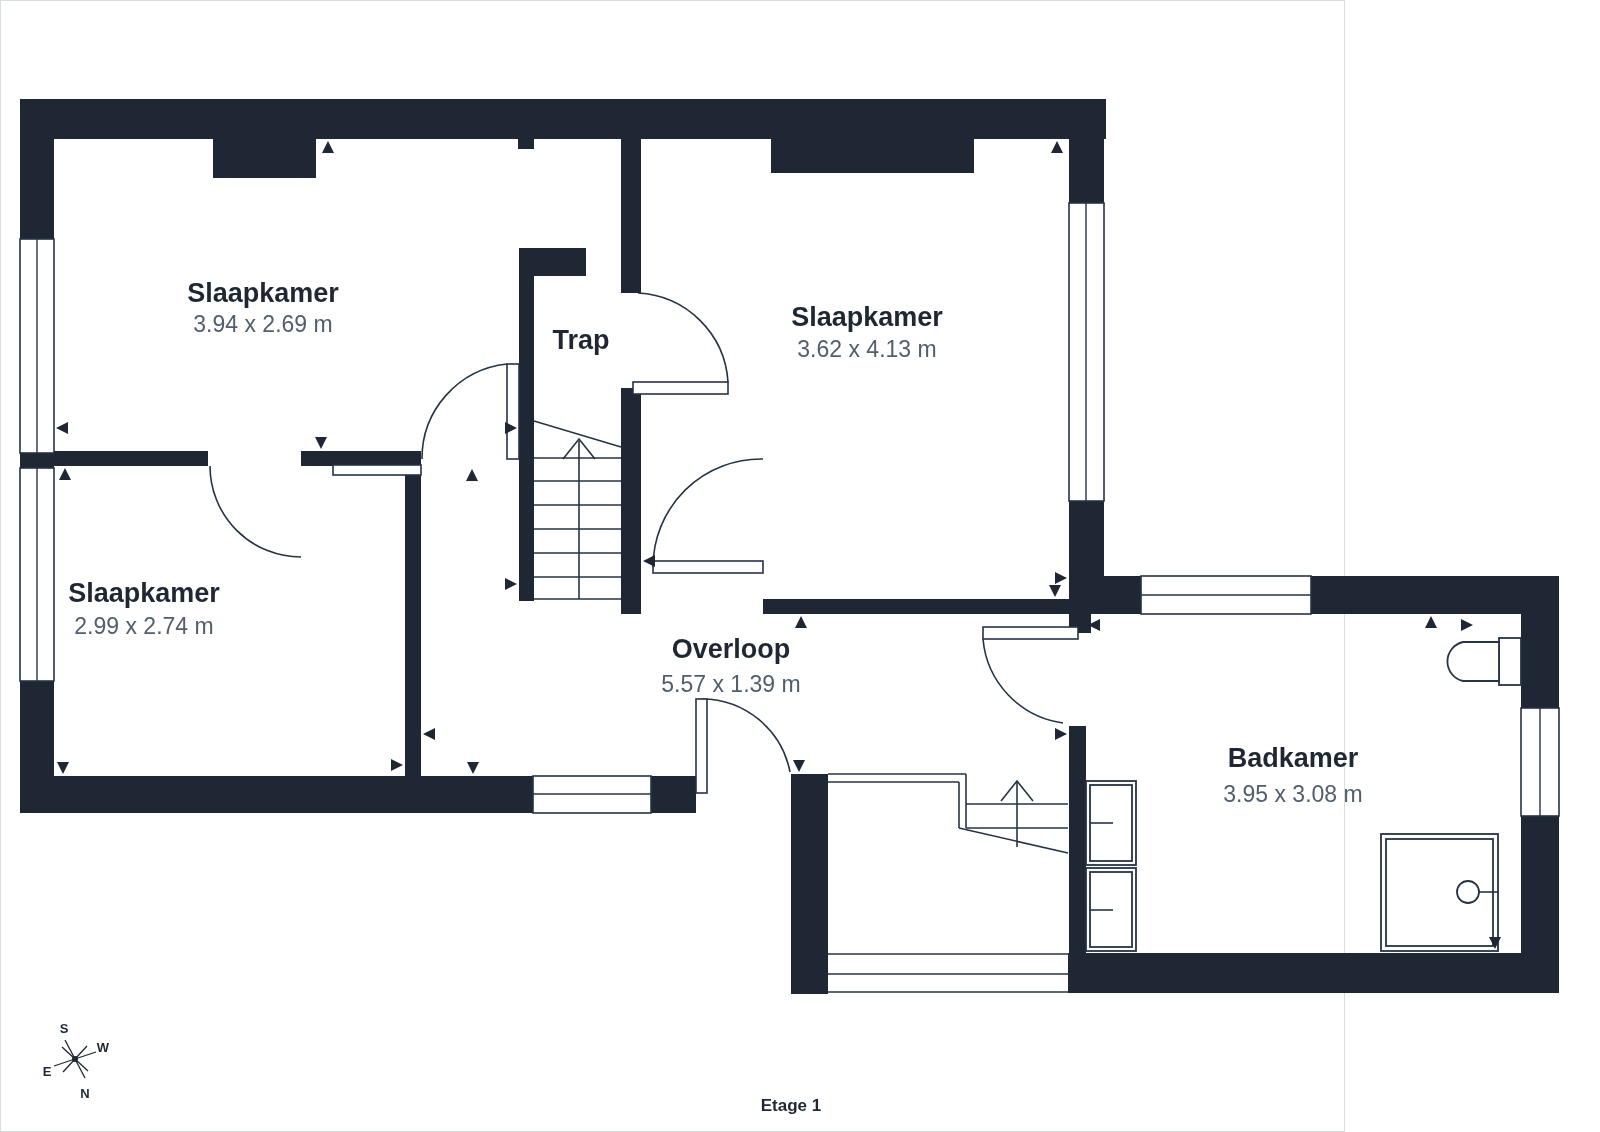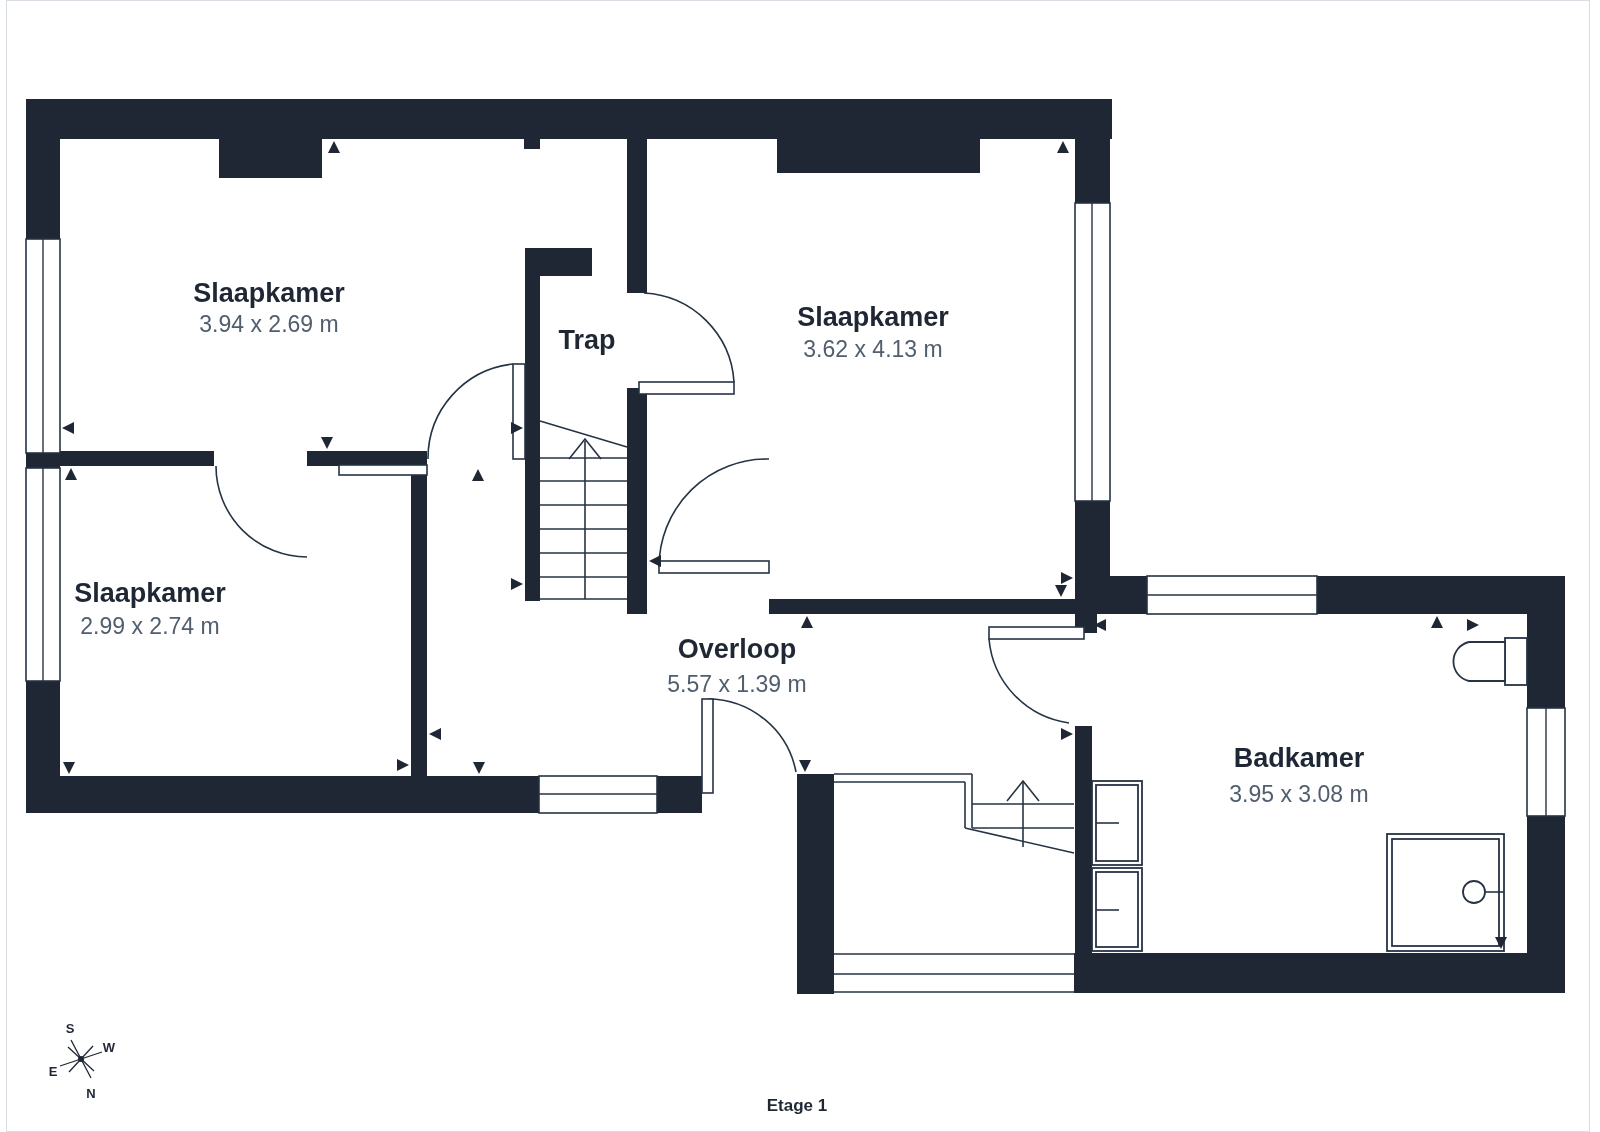--- a/index.html
+++ b/index.html
@@ -1,24 +1,23 @@
 <!DOCTYPE html>
 <html style="--wall: #1e2733; --line: #263344; --text1: #1e2733; --text2: #515e6e; --bg: #ffffff; --border: #d8dde3;"><head>
 <meta charset="utf-8">
 <style>
   :root{
     --wall:#1e2733; --line:#263344; --text1:#1e2733; --text2:#515e6e;
     --bg:#ffffff; --border:#d8dde3;
   }
   html,body{margin:0;padding:0;background:#fff;}
   .plan-wrap{
-    position:relative; width:1584px; height:1132px; background:var(--bg);
+    position:relative; width:1345px; height:1132px; background:var(--bg);
     box-sizing:border-box; border:1px solid var(--border);
     font-family:"Liberation Sans","DejaVu Sans",sans-serif;
-    margin-left:6px;
   }
   svg{display:block}
   .room-name{font-family:"Liberation Sans","DejaVu Sans",sans-serif;font-weight:700;font-size:27px;fill:var(--text1);}
   .room-dims{font-family:"Liberation Sans","DejaVu Sans",sans-serif;font-weight:400;font-size:23px;fill:var(--text2);}
   .floor-title{font-family:"Liberation Sans","DejaVu Sans",sans-serif;font-weight:700;font-size:17px;fill:var(--text1);}
   .compass-letter{font-family:"Liberation Sans","DejaVu Sans",sans-serif;font-weight:700;font-size:13px;fill:var(--text1);}
   .wall{fill:var(--wall);stroke:none}
   .win{fill:#ffffff;stroke:var(--line);stroke-width:1.6}
   .winline{stroke:var(--line);stroke-width:1.4;fill:none}
   .leaf{fill:#ffffff;stroke:var(--line);stroke-width:1.6}

